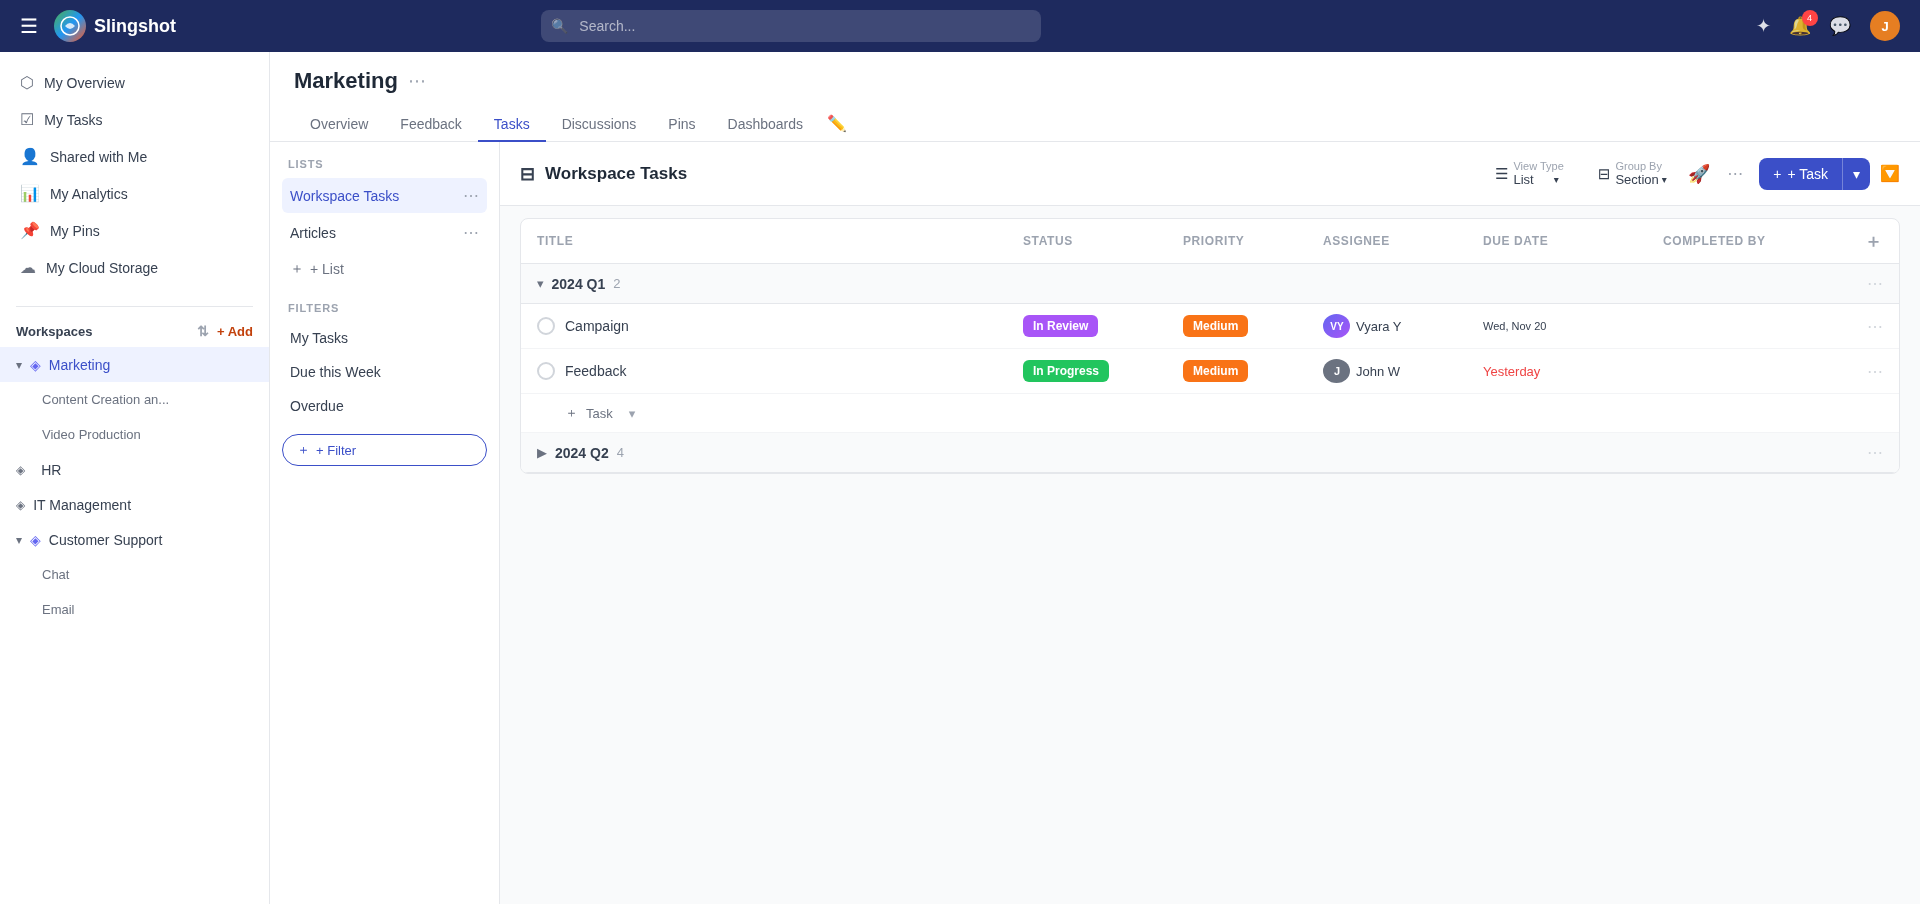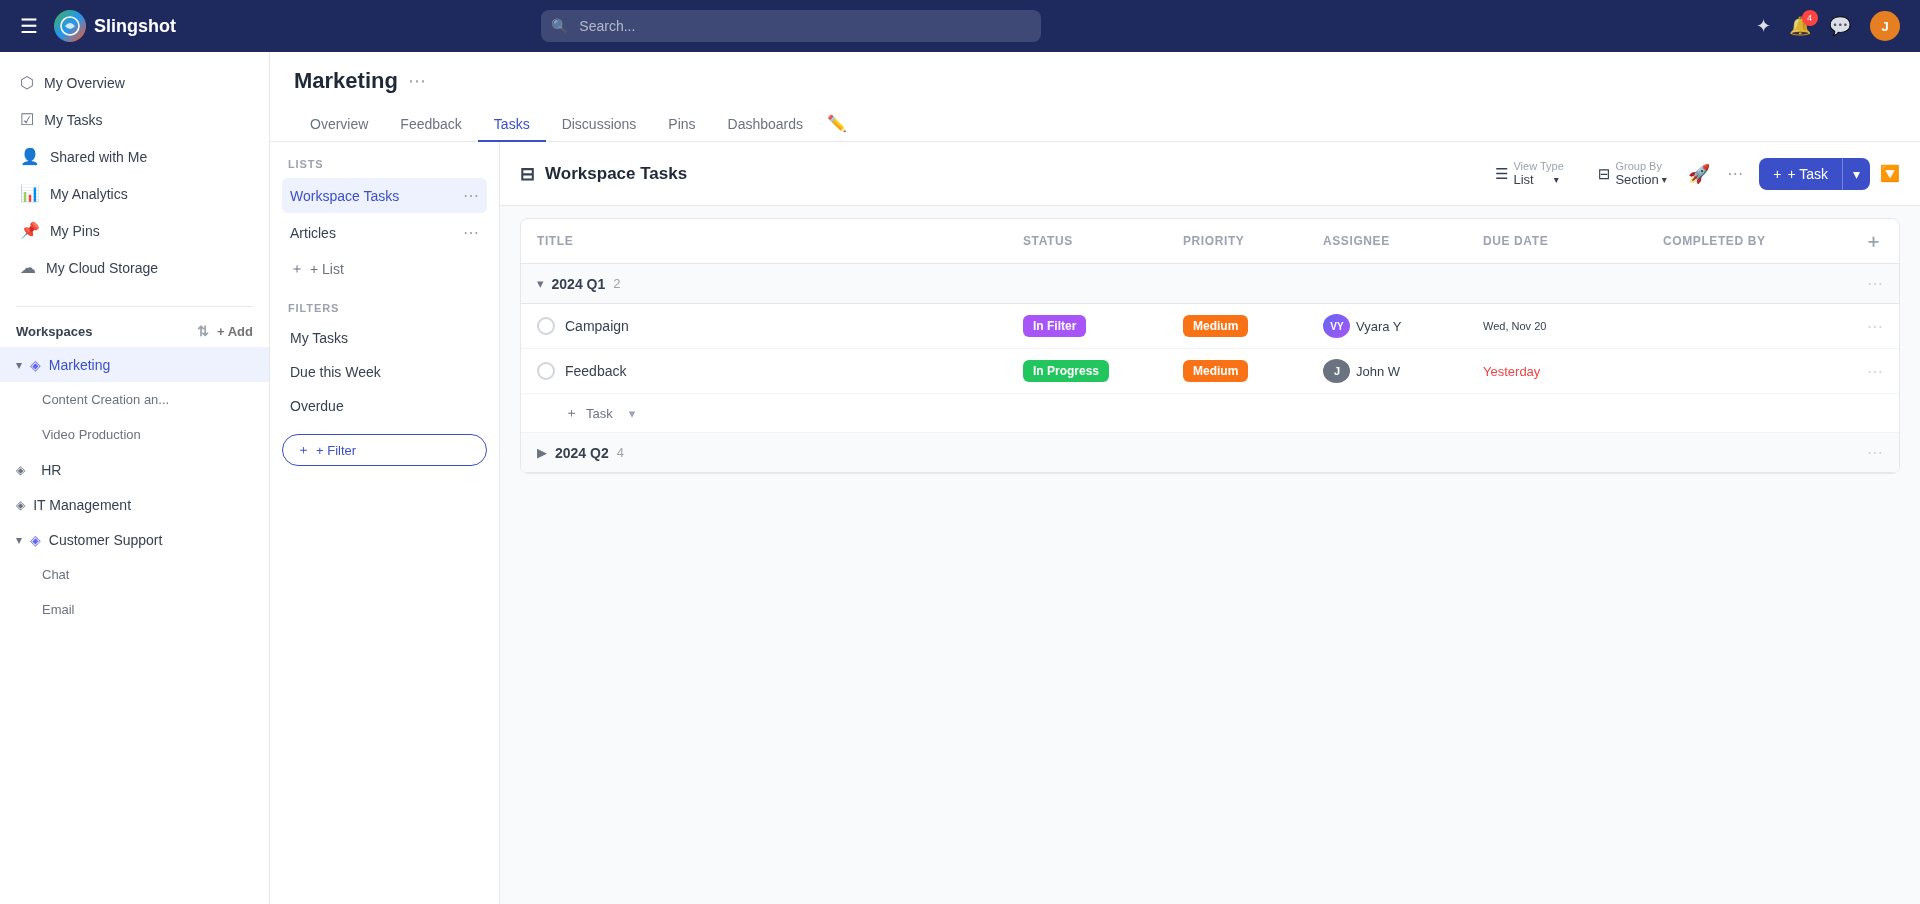--- a/index.html
+++ b/index.html
@@ -516,21 +516,21 @@
         <span>My Cloud Storage</span>
       </div>
     </div>
 
     <div class="sidebar-divider"></div>
 
     <div class="workspaces-header">
       <span>Workspaces</span>
       <div class="ml-auto">
         <span style="color:#9ca3af;cursor:pointer;font-size:14px;">⇅</span>
-        <span style="color:#737373;cursor:pointer;font-size:13px;font-weight:600;">+ Add</span>
+        <span style="color:#c2410c;cursor:pointer;font-size:13px;font-weight:600;">+ Add</span>
       </div>
     </div>
 
     <div class="workspace-item active">
       <span style="font-size:12px;color:#6b7280;">▾</span>
       <span style="font-size:14px;color:#6366f1;">◈</span>
       <span>Marketing</span>
       <span class="more-btn">⋯</span>
     </div>
     <div class="workspace-item sub-item">
@@ -686,21 +686,21 @@
               <span class="count">2</span>
               <span class="ml-auto" style="color:#d1d5db;font-size:16px;">⋯</span>
             </div>
 
             <div class="task-row">
               <div class="task-title-cell">
                 <div class="task-checkbox"></div>
                 <span>Campaign</span>
               </div>
               <div>
-                <span class="status-badge status-in-review">In Filter</span>
+                <span class="status-badge status-in-review">In Review</span>
               </div>
               <div>
                 <span class="priority-badge priority-medium">Medium</span>
               </div>
               <div class="assignee-cell">
                 <div class="assignee-avatar av-vyara" style="background:linear-gradient(135deg,#6366f1,#a855f7);">
                   <svg width="24" height="24" viewBox="0 0 24 24">
                       <circle cx="12" cy="12" r="12" fill="none"></circle>
                       <text x="12" y="16" text-anchor="middle" fill="white" font-size="10" font-family="sans-serif">VY</text>
                     </svg>

